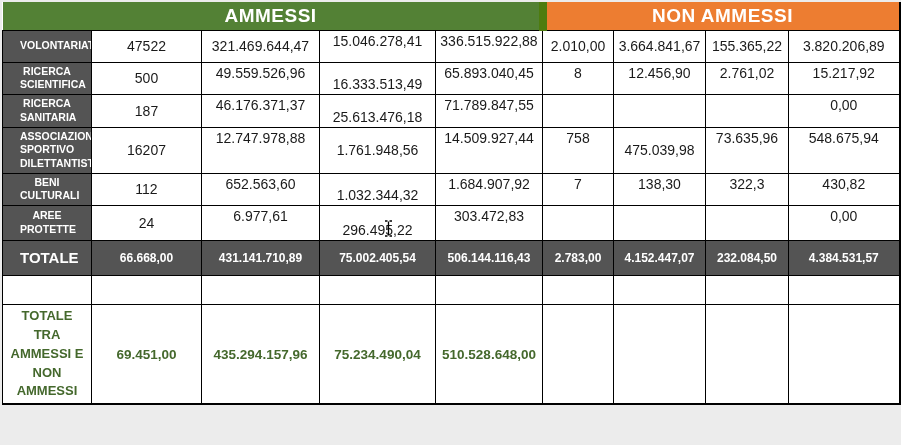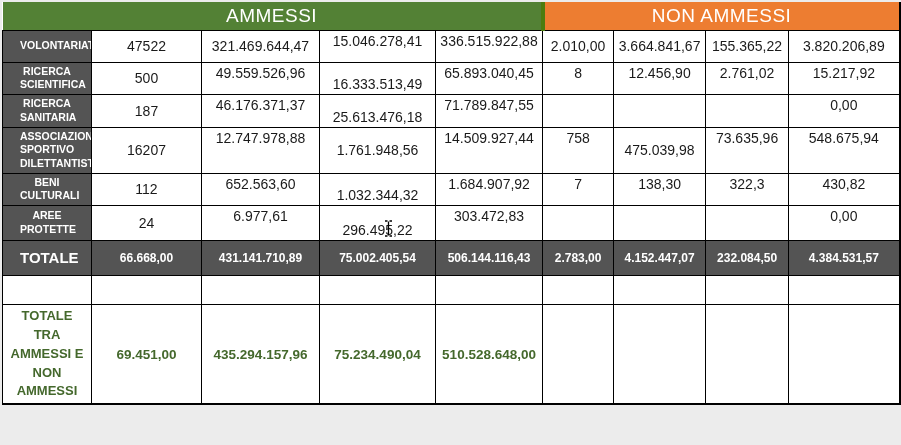--- a/index.html
+++ b/index.html
@@ -29,25 +29,25 @@
     font-size:14px;
     overflow:hidden;
   }
   
   tr.r-band{height:28px} tr.r-head{height:40px}
   tr.r-d0{height:32px} tr.r-d1{height:28px} tr.r-d2{height:33px} tr.r-d3{height:31px}
   tr.r-d4{height:41px} tr.r-d5{height:31px} tr.r-d6{height:35px}
   tr.r-tot{height:35px} tr.r-sp{height:29px} tr.r-gt{height:77px}
   
   th.band{
-    font-size:19px;font-weight:400;color:#fff;
+    font-size:19px;font-weight:700;color:#fff;
     border-top:none;letter-spacing:.5px;
   }
   th.band-a{background:#538135;border-left:none;border-right:none;border-bottom:1px solid #000;}
-  th.band-n{background:#ED7D31;border-left:4px solid #4d7c0f;border-right:none;border-bottom:1px solid #000;margin-top:48px;}
+  th.band-n{background:#ED7D31;border-left:8px solid #4d7c0f;border-right:none;border-bottom:1px solid #000;margin-top:48px;}
   
   th.colhead{background:#fff;font-weight:700;font-size:15px;line-height:1.25;}
   th.corner{background:#545454;}
   
   td.rowlabel{
     background:#545454;color:#fff;font-weight:700;
     font-size:10.5px;line-height:1.3;padding:2px 17px;
   }
   
   td.va-t{vertical-align:top}

